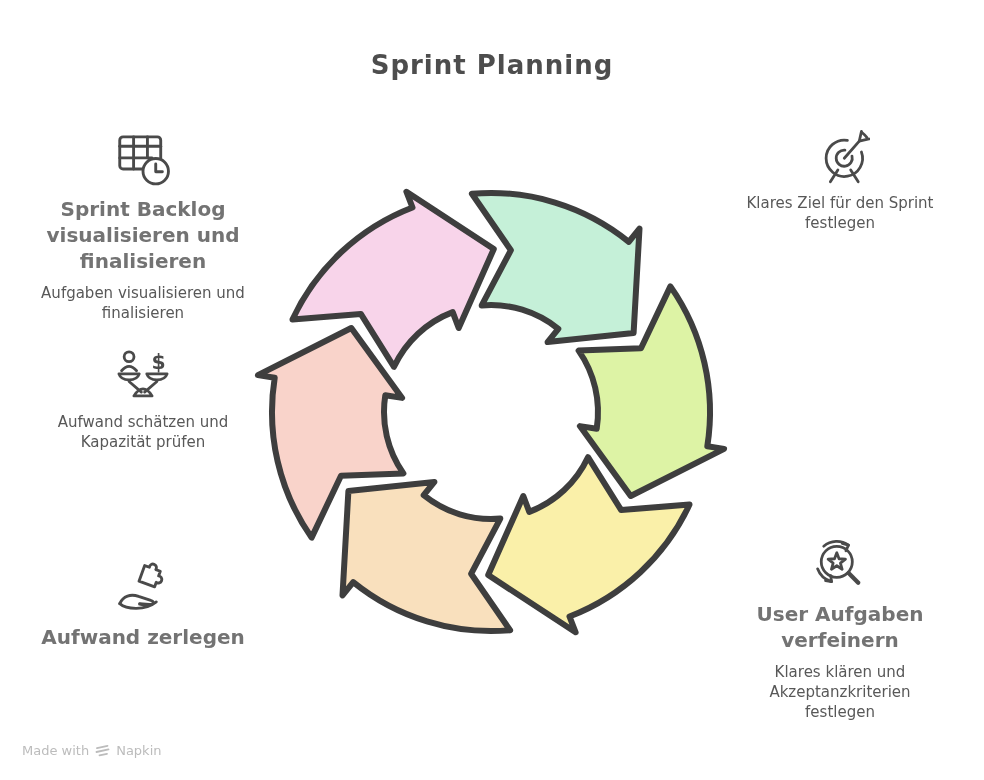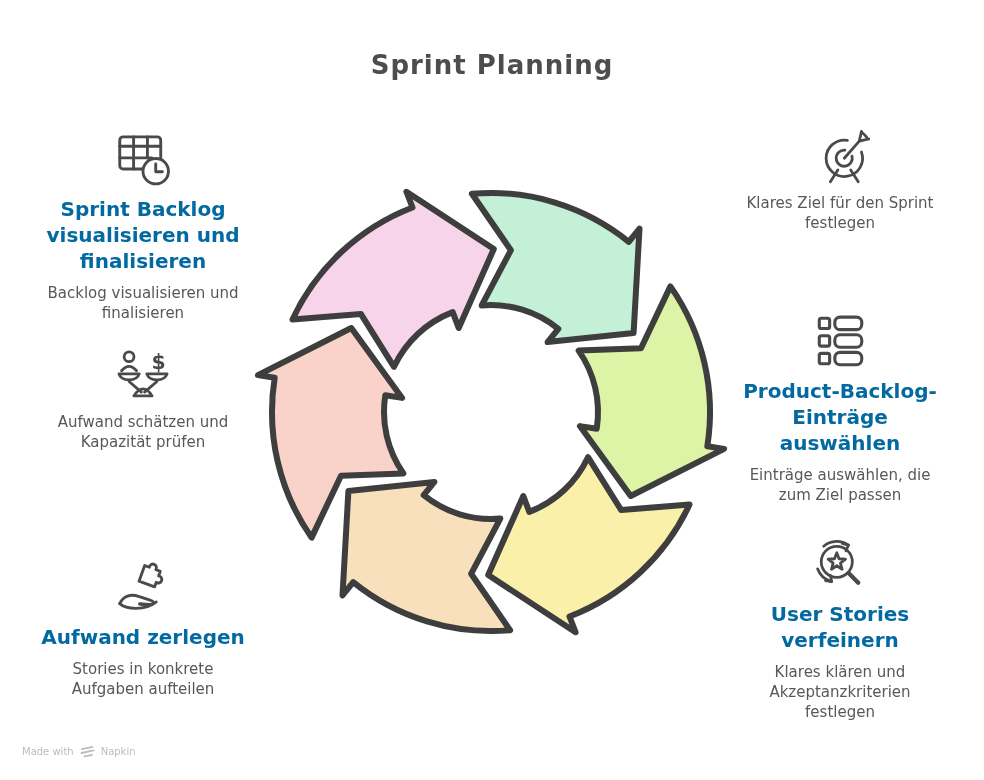--- a/index.html
+++ b/index.html
@@ -10,28 +10,28 @@
   .main-title{
     position:absolute;top:50px;left:0;width:984px;text-align:center;
     font-size:26px;font-weight:bold;letter-spacing:1px;color:#4d4d4d;
   }
   #cycle-svg{position:absolute;left:0;top:0;width:984px;height:780px;}
   .item{position:absolute;text-align:center;}
   .icon-wrap{height:60px;display:flex;align-items:flex-end;justify-content:center;}
   .icon-wrap svg{display:block;}
   .item-title{
     margin-top:8px;font-size:20px;line-height:26px;font-weight:bold;
-    color:#0369a1;white-space:pre-line;
+    color:#737373;white-space:pre-line;
   }
   .item-sub{
     margin-top:9px;font-size:15px;line-height:20px;color:#585858;white-space:pre-line;
   }
   .footer{
     position:absolute;left:22px;bottom:22px;display:flex;align-items:center;gap:6px;
-    font-size:10px;color:#bcbcbc;
+    font-size:13px;color:#bcbcbc;
   }
   .footer svg{display:block;}
   .ico{stroke:#4a4a4a;fill:none;stroke-width:2.6;stroke-linecap:round;stroke-linejoin:round;}
 </style>
 </head>
 <body>
 
 <div class="stage">
 
   <div class="main-title">Sprint Planning</div>
@@ -53,21 +53,21 @@
         <line x1="19.5" y1="6" x2="19.5" y2="35"></line>
         <line x1="32" y1="6" x2="32" y2="25"></line>
         <line x1="7" y1="25" x2="36" y2="25"></line>
         <circle cx="39.5" cy="37" r="11.5" fill="#ffffff"></circle>
         <polyline points="39.5,30.5 39.5,37.5 45.5,37.5" fill="none"></polyline>
       </svg>
     </div>
     <div class="item-title">Sprint Backlog
 visualisieren und
 finalisieren</div>
-    <div class="item-sub">Backlog visualisieren und
+    <div class="item-sub">Aufgaben visualisieren und
 finalisieren</div>
   </div>
 
   <div class="item" style="left:28px;top:343px;width:230px;">
     <div class="icon-wrap">
       <svg width="60" height="56" viewBox="0 0 56 52" class="ico">
         <circle cx="15" cy="9" r="4.6"></circle>
         <path d="M8,22 q7,-8 14,0"></path>
         <path d="M5.5,25 c2.5,7.5 16.5,7.5 19,0 Z"></path>
         <text x="36" y="20" font-size="19" font-weight="bold" stroke="none" fill="#4a4a4a" font-family="DejaVu Sans, sans-serif">$</text>
@@ -85,70 +85,51 @@
       <svg width="62" height="58" viewBox="0 0 56 52" class="ico">
         <g transform="rotate(20 35 15)">
           <path d="M27,9 h4.5 a3.2,3.2 0 1 1 6.2,0 H42 v4.5 a3.2,3.2 0 1 1 0,6.2 V24 H27 Z"></path>
         </g>
         <path d="M7,41 c3,-7 10,-9 17,-6.5 l11,3.5 c3.5,1 3,4 -1.5,3.8 l-8.5,-0.8"></path>
         <path d="M7,41 c6,5.5 23,6.5 33,-1.5"></path>
         <path d="M25,41.5 l7.5,1.5"></path>
       </svg>
     </div>
     <div class="item-title">Aufwand zerlegen</div>
-    <div class="item-sub">Stories in konkrete
-Aufgaben aufteilen</div>
   </div>
 
   <div class="item" style="left:722px;top:124px;width:236px;">
     <div class="icon-wrap">
       <svg width="60" height="58" viewBox="0 0 56 54" class="ico">
         <path d="M19,52 l7,-11 M45,52 l-7,-11"></path>
         <path d="M34.9,13.3 A17,17 0 1 0 48,24.2"></path>
         <path d="M32.6,22.5 A7.5,7.5 0 1 0 39.2,28"></path>
         <path d="M32,30 L46,14"></path>
         <path d="M48,5 L46,14 L55,12"></path>
         <path d="M48.5,6 q2.5,2 4.5,4.5"></path>
       </svg>
     </div>
     <div class="item-sub">Klares Ziel für den Sprint
 festlegen</div>
   </div>
 
-  <div class="item" style="left:722px;top:310px;width:236px;">
-    <div class="icon-wrap">
-      <svg width="58" height="56" viewBox="0 0 56 52" class="ico" style="stroke-width:3;">
-        <rect x="8" y="3" width="10" height="10" rx="2"></rect>
-        <rect x="23" y="2" width="26" height="12" rx="5"></rect>
-        <rect x="8" y="20" width="10" height="10" rx="2"></rect>
-        <rect x="23" y="19" width="26" height="12" rx="5"></rect>
-        <rect x="8" y="37" width="10" height="10" rx="2"></rect>
-        <rect x="23" y="36" width="26" height="12" rx="5"></rect>
-      </svg>
-    </div>
-    <div class="item-title">Product-Backlog-
-Einträge
-auswählen</div>
-    <div class="item-sub">Einträge auswählen, die
-zum Ziel passen</div>
-  </div>
 
   <div class="item" style="left:722px;top:533px;width:236px;">
     <div class="icon-wrap">
       <svg width="60" height="58" viewBox="0 0 56 52" class="ico">
         <circle cx="25" cy="24" r="14.5"></circle>
         <path d="M25,15.5 L22.9,21.1 L16.9,21.4 L21.6,25.1 L20,30.9 L25,27.6 L30,30.9 L28.4,25.1 L33.1,21.4 L27.1,21.1 Z"></path>
         <path d="M36,34.5 L45,43.5" style="stroke-width:4;"></path>
         <path d="M12.8,9.4 A19,19 0 0 1 35.9,8.4"></path>
         <path d="M35.9,8.4 l-5.8,-1.6 m5.8,1.6 l-2.4,5.2"></path>
         <path d="M7.1,30.5 A19,19 0 0 0 20.1,42.4"></path>
         <path d="M20.1,42.4 l-5.6,-0.9 m5.6,0.9 l-0.8,-5.6"></path>
       </svg>
     </div>
-    <div class="item-title">User Stories
+    <div class="item-title">User Aufgaben
 verfeinern</div>
     <div class="item-sub">Klares klären und
 Akzeptanzkriterien
 festlegen</div>
   </div>
 
   <div class="footer">
     <span>Made with</span>
     <svg width="15" height="13" viewBox="0 0 15 13">
       <g stroke="#bcbcbc" stroke-width="1.8" stroke-linecap="round" fill="none">

